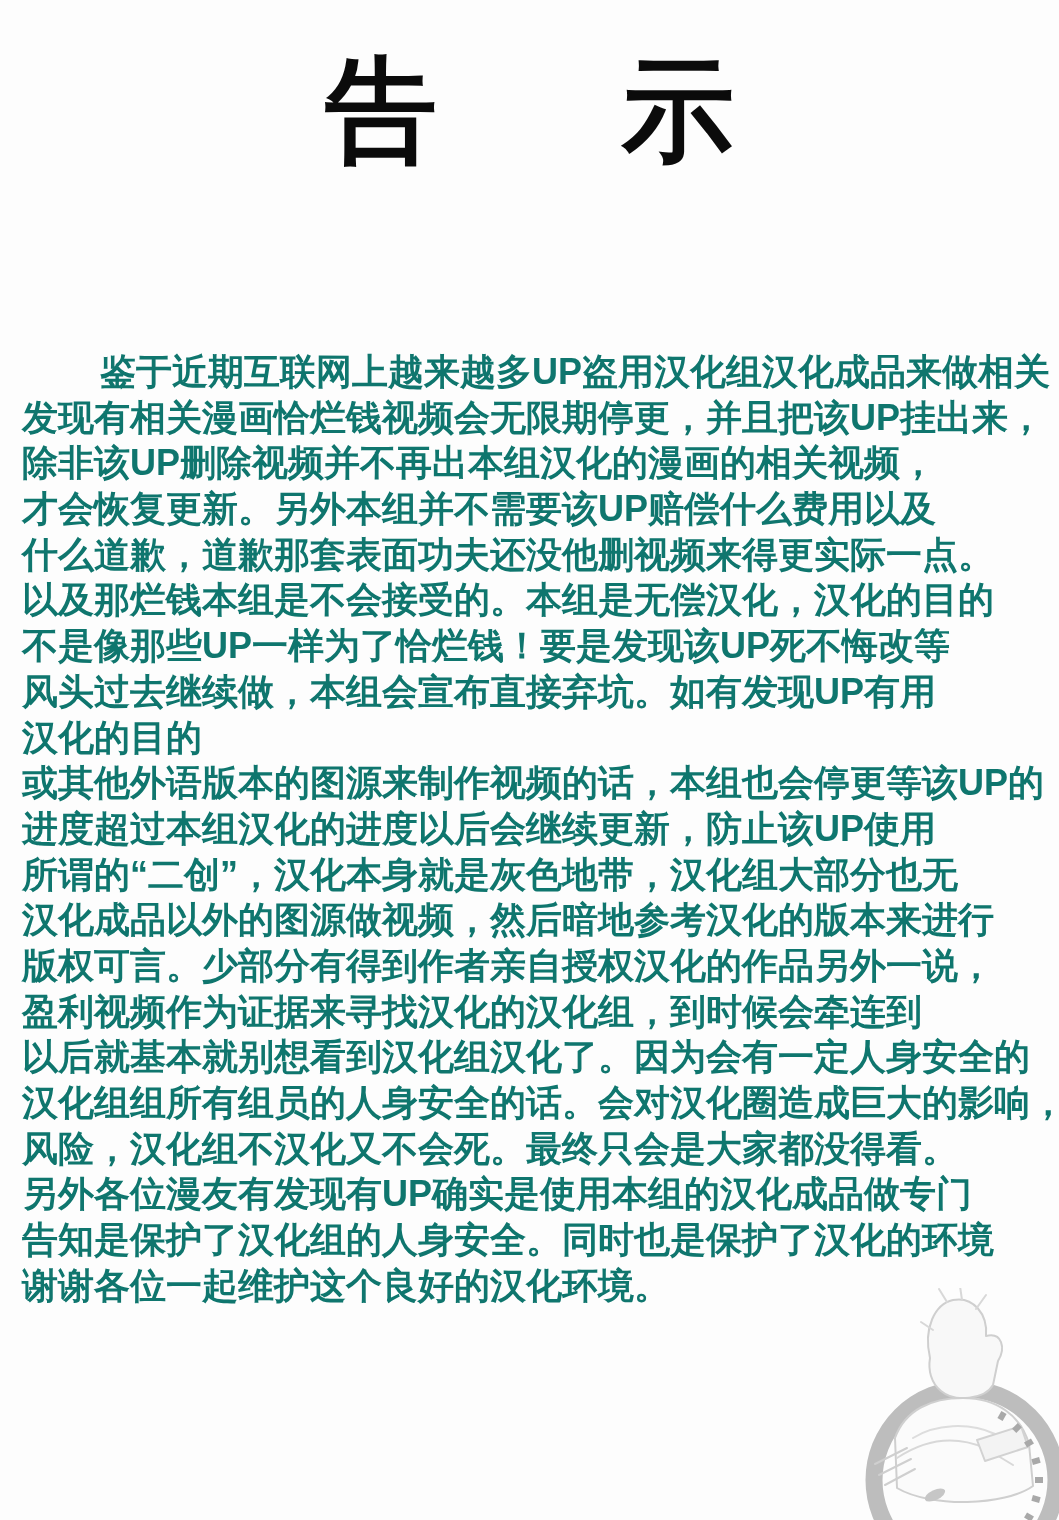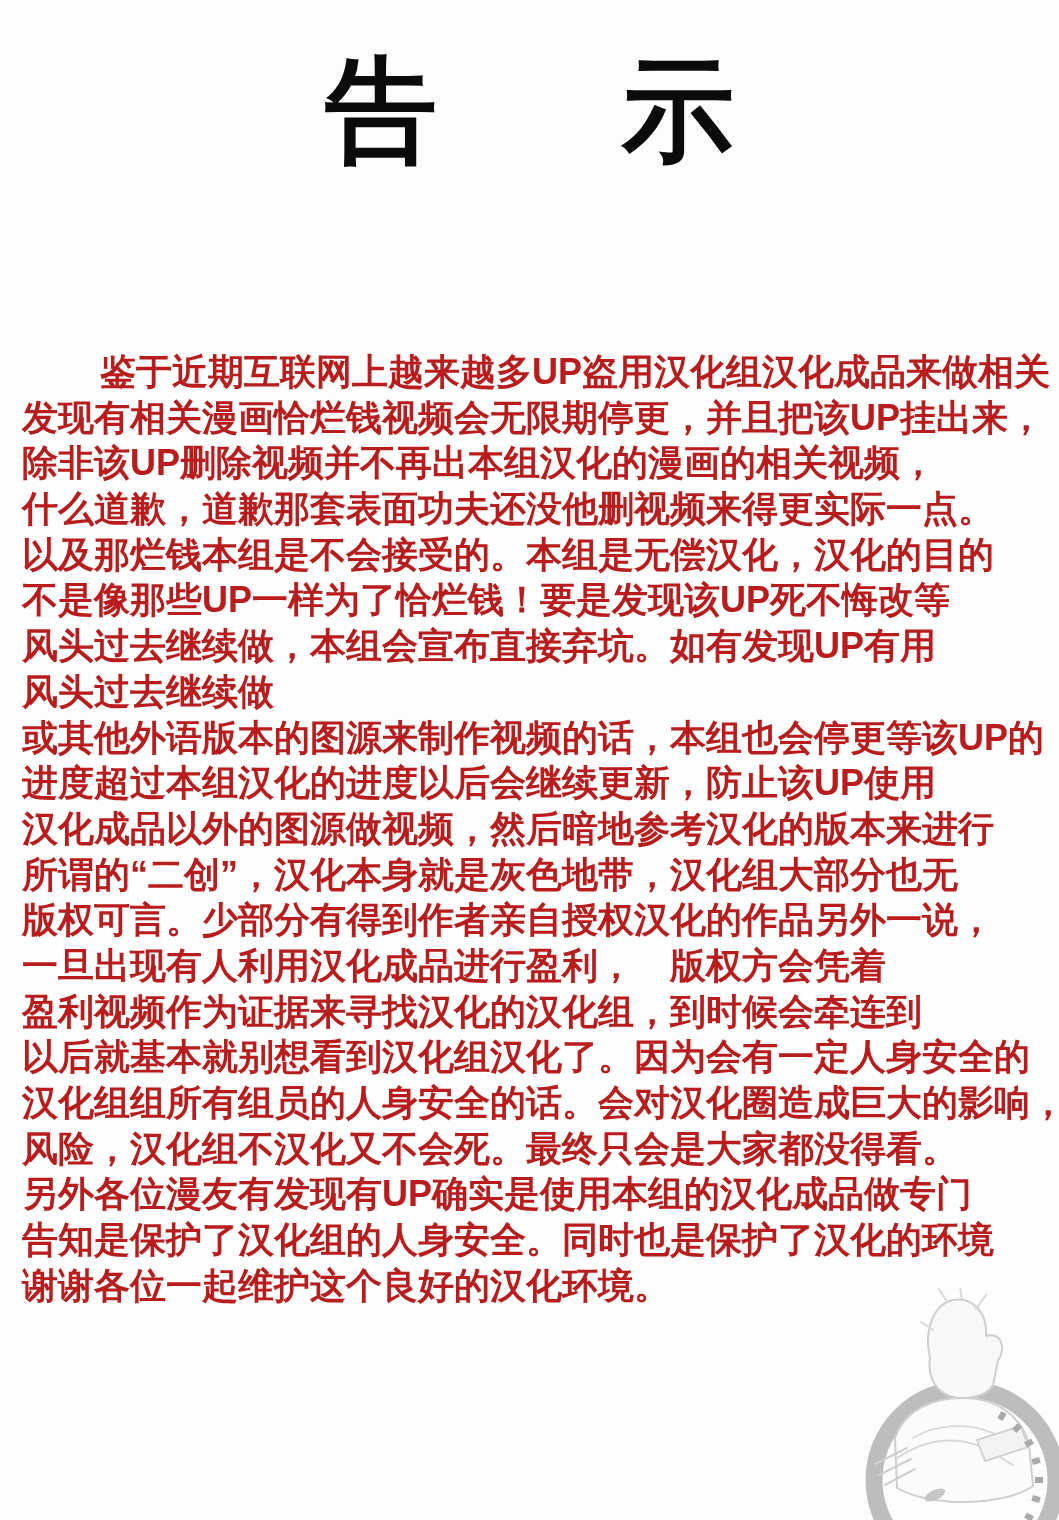--- a/index.html
+++ b/index.html
@@ -27,21 +27,21 @@
     letter-spacing: 0;
   }
   .notice {
     position: absolute;
     left: 22px;
     top: 349px;
     width: 1020px;
     font-size: 36px;
     line-height: 45.7px;
     font-weight: 600;
-    color: #b91c1c;
+    color: #0f766e;
     white-space: nowrap;
   }
   .notice .line { height: 45.7px; }
   .notice .indent { text-indent: 78px; }
   .watermark {
     position: absolute;
     left: 835px;
     top: 1288px;
     width: 250px;
     height: 235px;
@@ -81,31 +81,31 @@
 
   <div class="title">
     <span>告</span>
     <span>示</span>
   </div>
 
   <div class="notice">
     <div class="line indent">鉴于近期互联网上越来越多UP盗用汉化组汉化成品来做相关</div>
     <div class="line">发现有相关漫画恰烂钱视频会无限期停更，并且把该UP挂出来，</div>
     <div class="line">除非该UP删除视频并不再出本组汉化的漫画的相关视频，</div>
+    <div class="line">才会恢复更新。另外本组并不需要该UP赔偿什么费用以及</div>
     <div class="line">什么道歉，道歉那套表面功夫还没他删视频来得更实际一点。</div>
     <div class="line">以及那烂钱本组是不会接受的。本组是无偿汉化，汉化的目的</div>
     <div class="line">不是像那些UP一样为了恰烂钱！要是发现该UP死不悔改等</div>
     <div class="line">风头过去继续做，本组会宣布直接弃坑。如有发现UP有用</div>
-    <div class="line">风头过去继续做</div>
+    <div class="line">汉化的目的</div>
     <div class="line">或其他外语版本的图源来制作视频的话，本组也会停更等该UP的</div>
     <div class="line">进度超过本组汉化的进度以后会继续更新，防止该UP使用</div>
+    <div class="line">所谓的“二创”，汉化本身就是灰色地带，汉化组大部分也无</div>
     <div class="line">汉化成品以外的图源做视频，然后暗地参考汉化的版本来进行</div>
-    <div class="line">所谓的“二创”，汉化本身就是灰色地带，汉化组大部分也无</div>
     <div class="line">版权可言。少部分有得到作者亲自授权汉化的作品另外一说，</div>
-    <div class="line">一旦出现有人利用汉化成品进行盈利，　版权方会凭着</div>
     <div class="line">盈利视频作为证据来寻找汉化的汉化组，到时候会牵连到</div>
     <div class="line">以后就基本就别想看到汉化组汉化了。因为会有一定人身安全的</div>
     <div class="line">汉化组组所有组员的人身安全的话。会对汉化圈造成巨大的影响，</div>
     <div class="line">风险，汉化组不汉化又不会死。最终只会是大家都没得看。</div>
     <div class="line">另外各位漫友有发现有UP确实是使用本组的汉化成品做专门</div>
     <div class="line">告知是保护了汉化组的人身安全。同时也是保护了汉化的环境</div>
     <div class="line">谢谢各位一起维护这个良好的汉化环境。</div>
   </div>
 
 </div>

